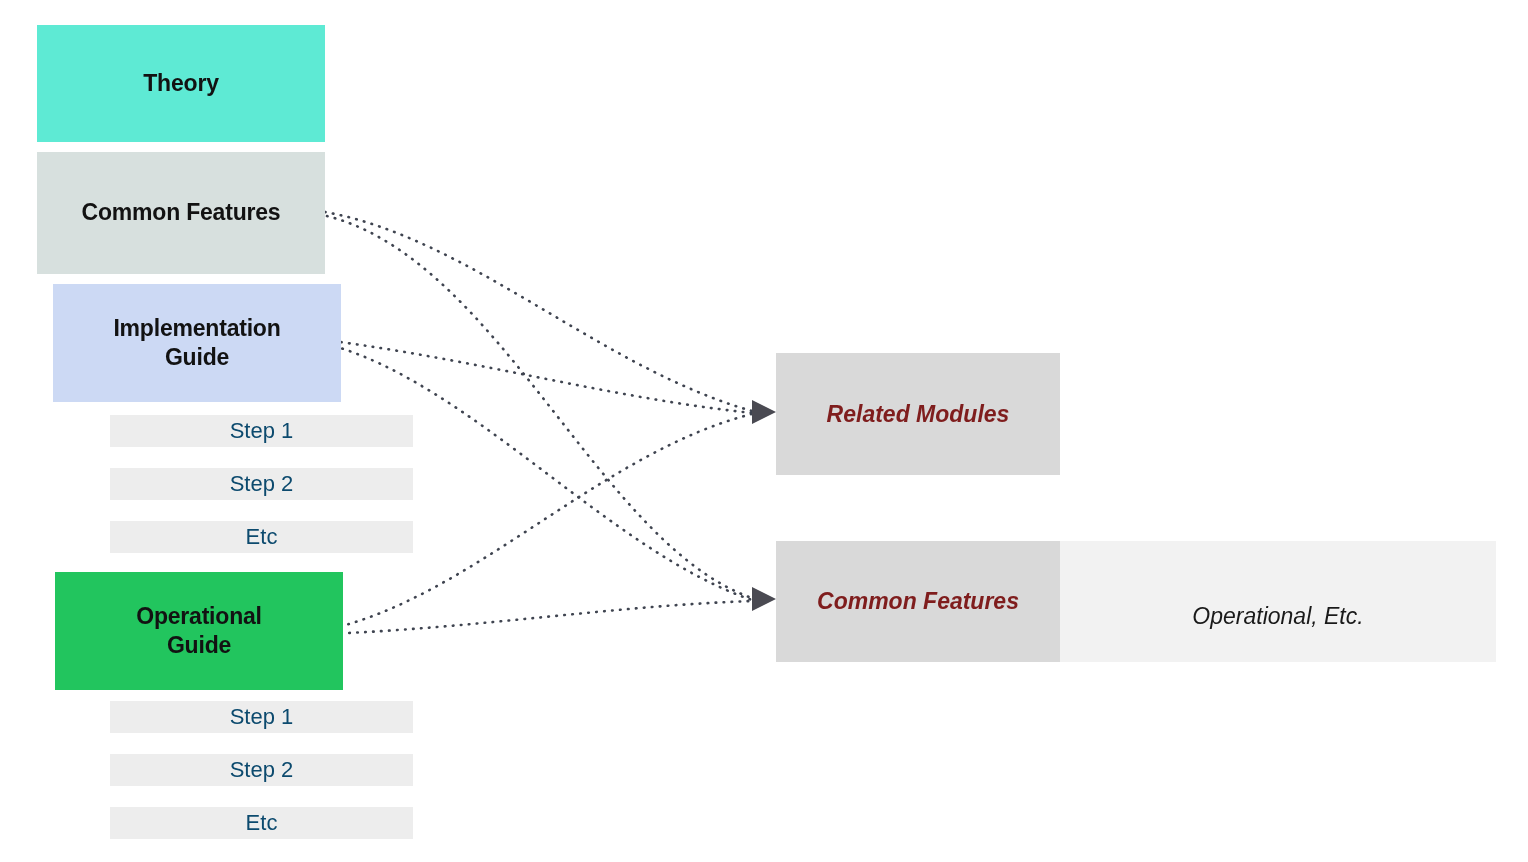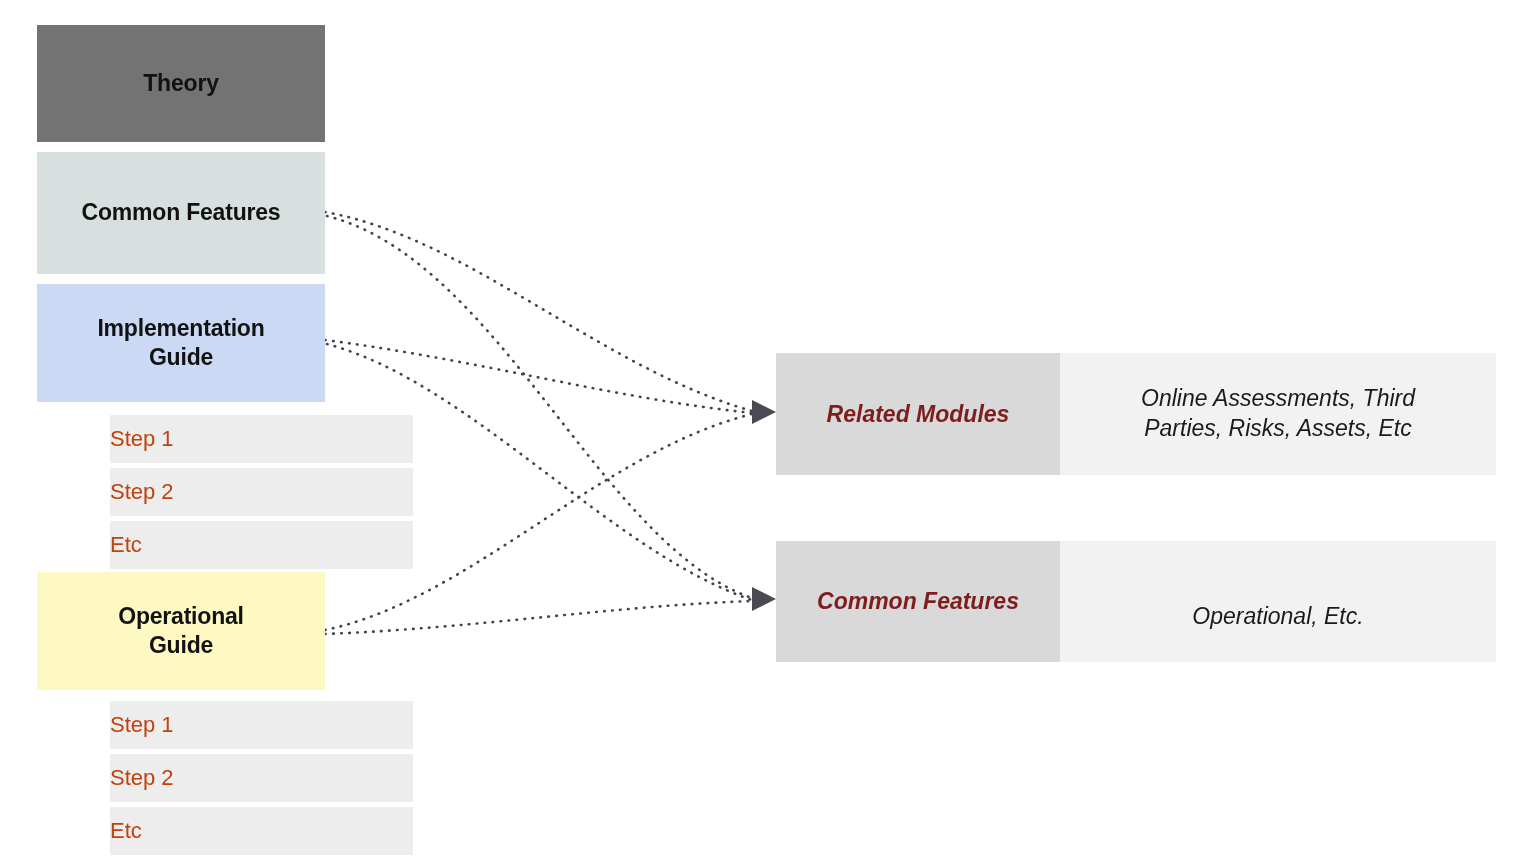--- a/index.html
+++ b/index.html
@@ -31,37 +31,37 @@
     justify-content: center;
     text-align: center;
     font-weight: bold;
     font-size: 23px;
     color: #121212;
     letter-spacing: -0.2px;
     line-height: 1.28;
     box-sizing: border-box;
     padding: 4px 10px;
   }
-  .lblock.theory        { top: 25px;  height: 117px; background: #737373; }
+  .lblock.theory        { top: 25px;  height: 117px; background: #5eead4; }
   .lblock.common        { top: 152px; height: 122px; background: #d7e0de; }
-  .lblock.impl          { top: 284px; height: 118px; background: #ccd9f4; }
-  .lblock.oper          { top: 572px; height: 118px; background: #fef9c3; }
+  .lblock.impl          { top: 284px; height: 118px; background: #ccd9f4; margin-left: 16px; }
+  .lblock.oper          { top: 572px; height: 118px; background: #22c55e; margin-left: 18px; }
 
   
   .step {
     position: absolute;
     left: 110px;
     width: 303px;
-    height: 48px;
+    height: 32px;
     background: #ededed;
     display: flex;
     align-items: center;
-    justify-content: flex-start;
+    justify-content: center;
     font-size: 22px;
-    color: #c2410c;
+    color: #0c4a6e;
     box-sizing: border-box;
   }
   .s-a1 { top: 415px; }
   .s-a2 { top: 468px; }
   .s-a3 { top: 521px; }
   .s-b1 { top: 701px; }
   .s-b2 { top: 754px; }
   .s-b3 { top: 807px; }
 
   
@@ -176,26 +176,20 @@
   <div class="step s-b2">
     <span>Step 2</span>
   </div>
   <div class="step s-b3">
     <span>Etc</span>
   </div>
 
   <div class="rrow r1">
     <div class="rlabel">
       <span>Related Modules</span>
-    </div>
-    <div class="rdesc">
-      <span>
-        <span>Online Assessments, Third</span><br>
-        <span>Parties, Risks, Assets, Etc</span>
-      </span>
     </div>
   </div>
 
   <div class="rrow r2">
     <div class="rlabel">
       <span>Common Features</span>
     </div>
     <div class="rdesc">
       <span>
         <br>

